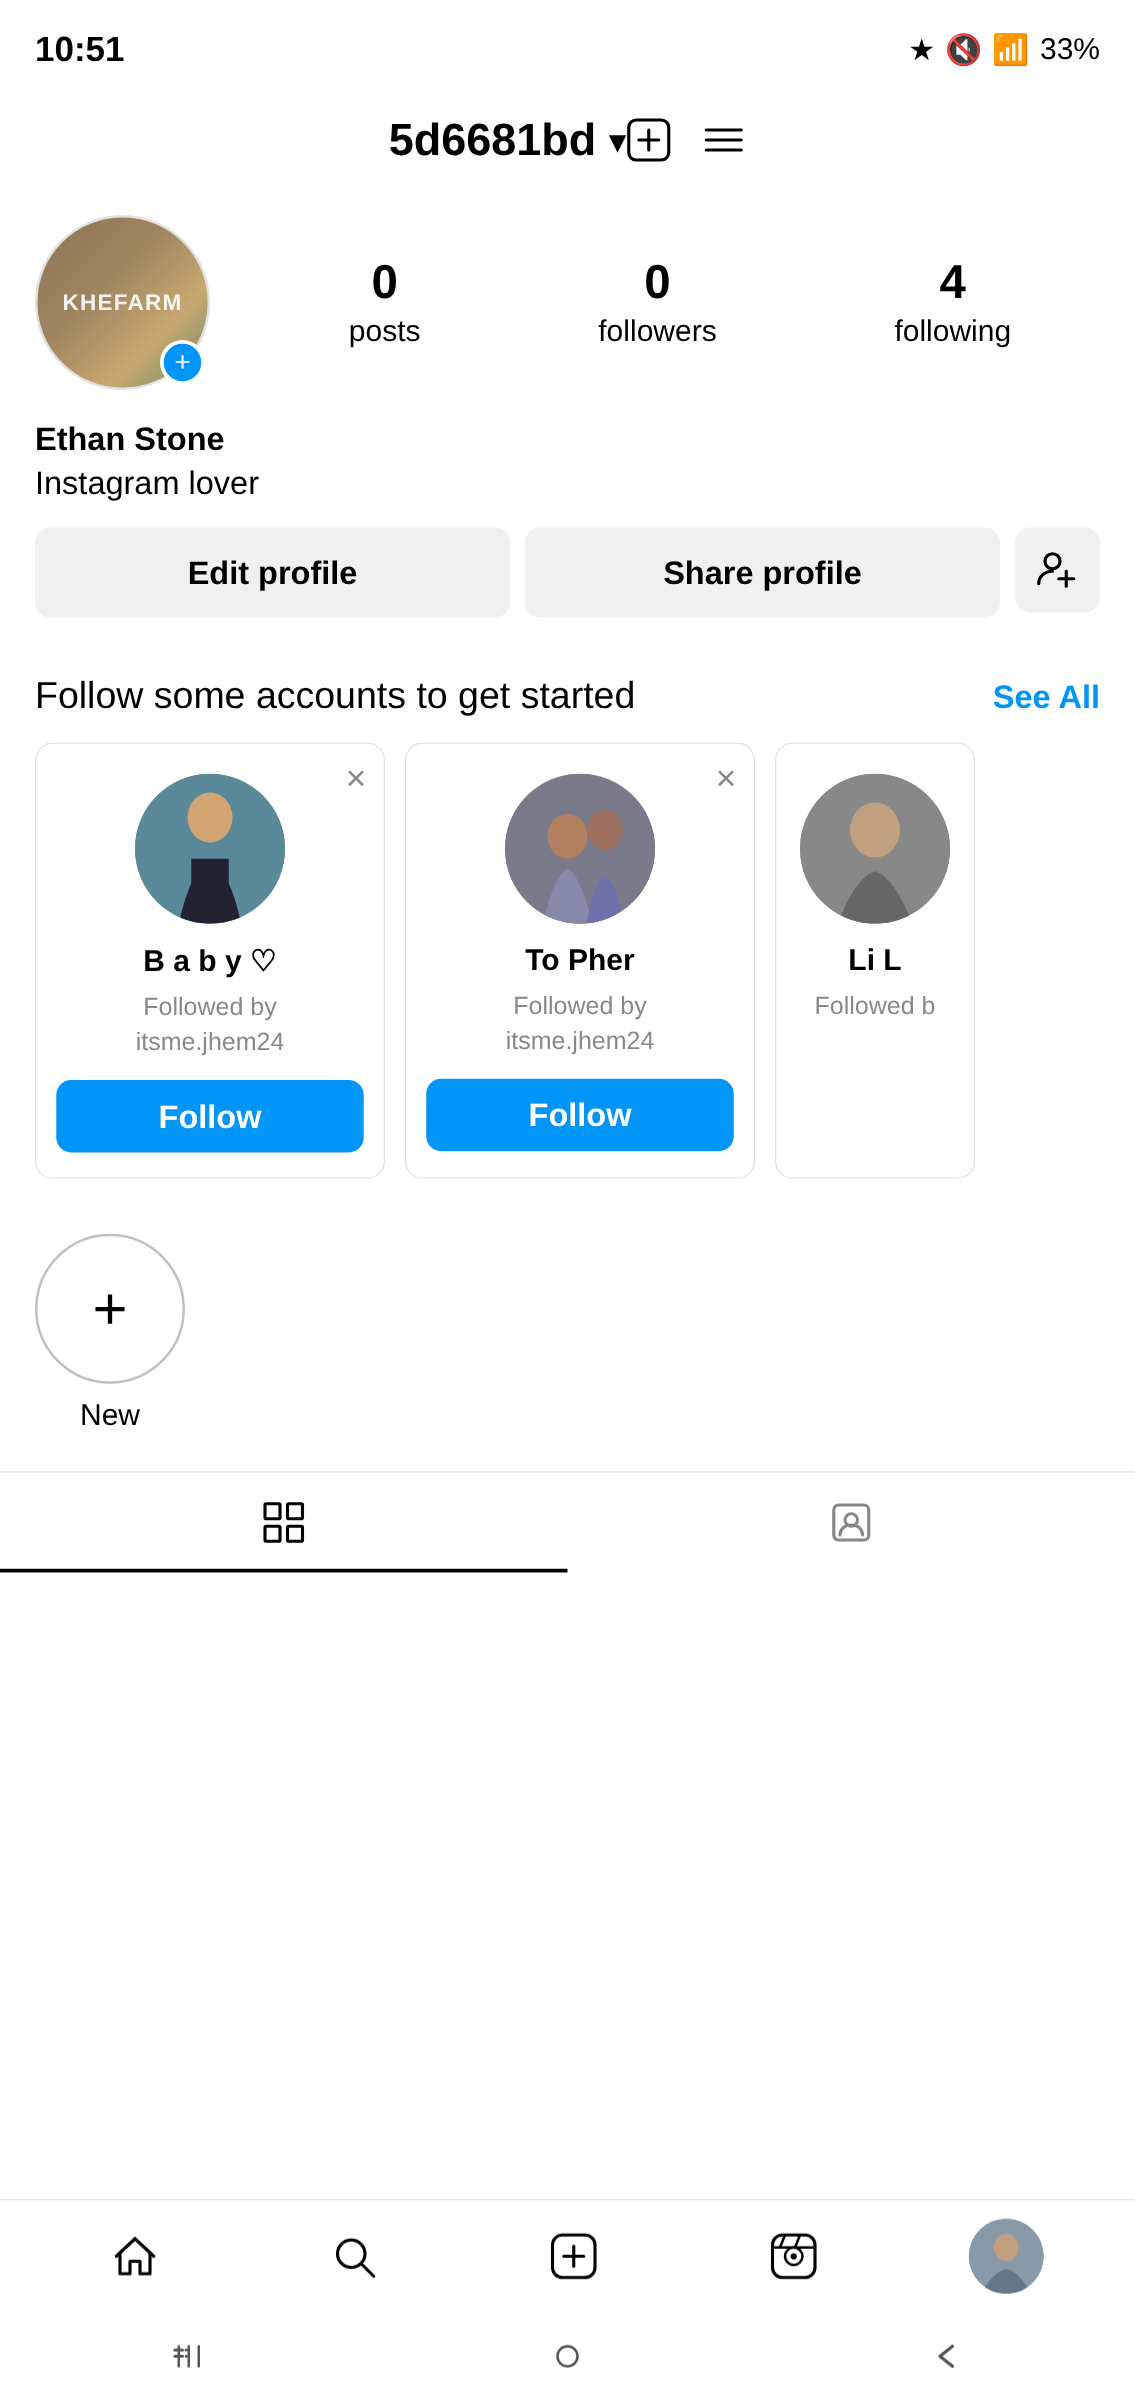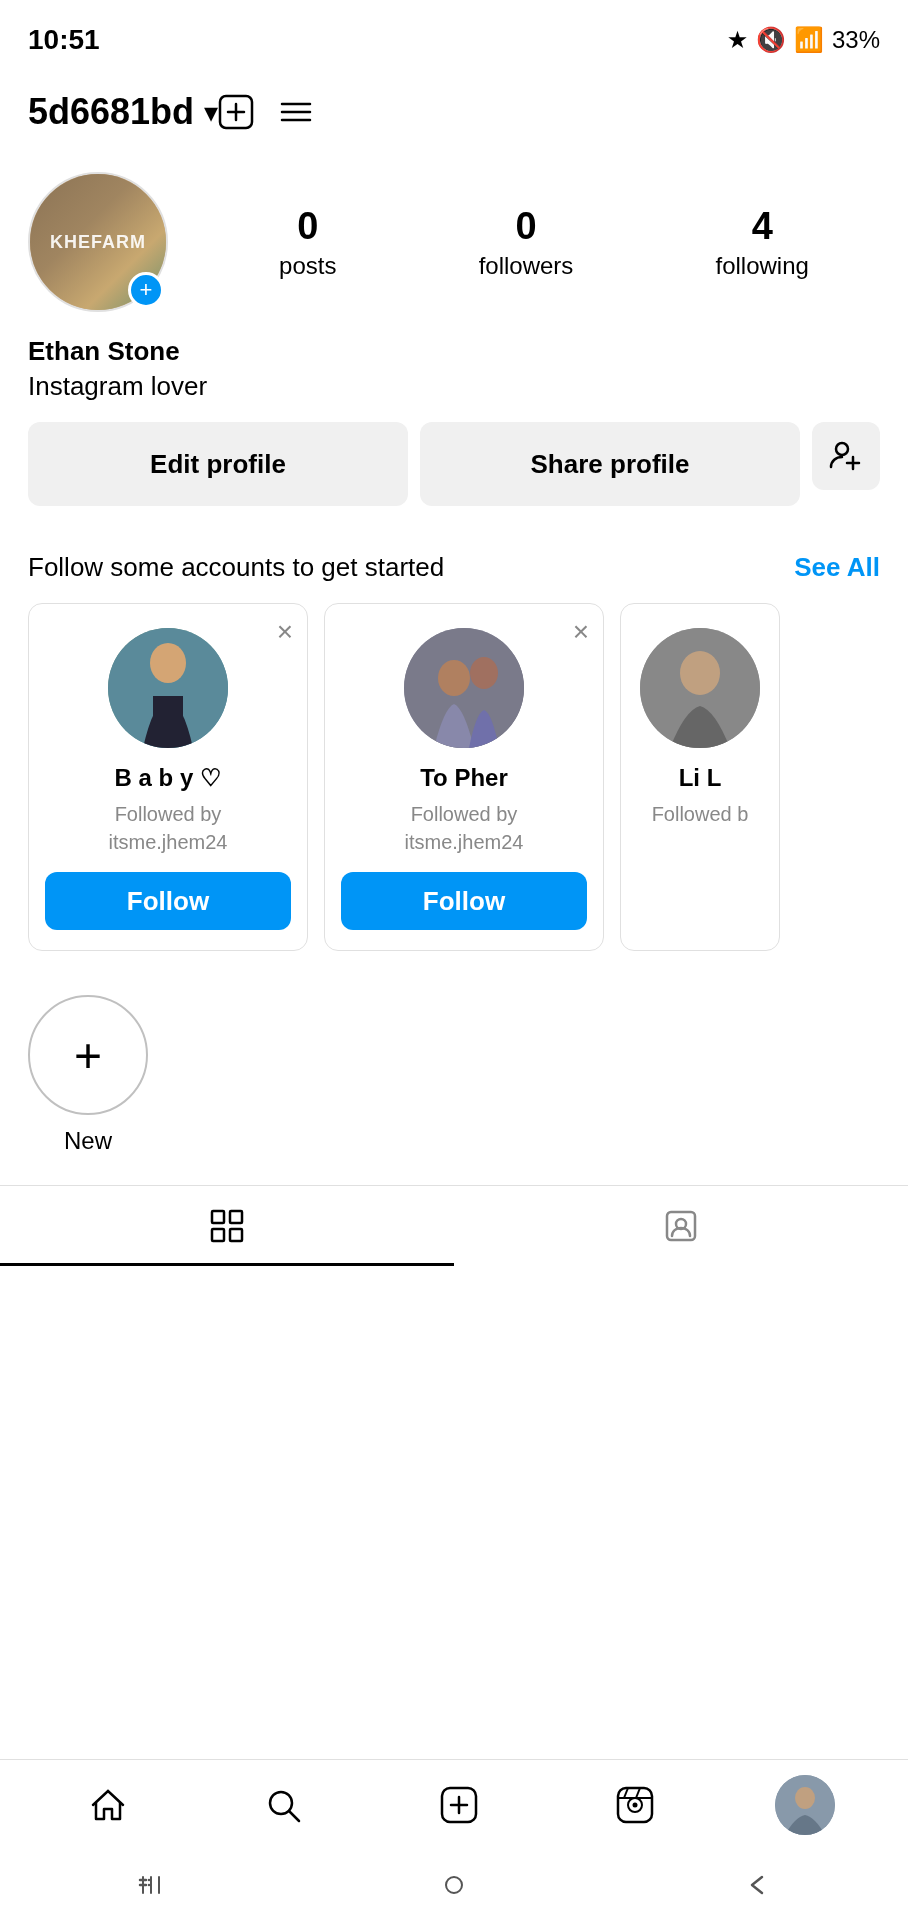--- a/index.html
+++ b/index.html
@@ -30,21 +30,21 @@
       display: flex;
       align-items: center;
       gap: 8px;
       font-size: 24px;
       color: #000;
     }
 
     
     .header {
       display: flex;
-      justify-content: flex-start;
+      justify-content: center;
       align-items: center;
       padding: 10px 28px 10px 28px;
       height: 80px;
     }
     .username-row {
       display: flex;
       align-items: center;
       gap: 10px;
     }
     .username-text {
@@ -150,21 +150,21 @@
     }
 
     
     .action-buttons {
       display: flex;
       gap: 12px;
       margin-bottom: 30px;
     }
     .btn-edit, .btn-share {
       flex: 1;
-      height: 84px;
+      height: 72px;
       border-radius: 12px;
       background: #f0f0f0;
       border: none;
       font-size: 26px;
       font-weight: 600;
       color: #000;
       cursor: pointer;
     }
     .btn-person {
       width: 68px;
@@ -184,21 +184,21 @@
     .follow-section {
       padding: 0 28px 24px 28px;
     }
     .follow-header {
       display: flex;
       justify-content: space-between;
       align-items: center;
       margin-bottom: 20px;
     }
     .follow-title {
-      font-size: 26px;
+      font-size: 30px;
       color: #000;
     }
     .see-all-link {
       font-size: 26px;
       color: #0095f6;
       font-weight: 600;
       cursor: pointer;
       background: none;
       border: none;
       text-align: right;

